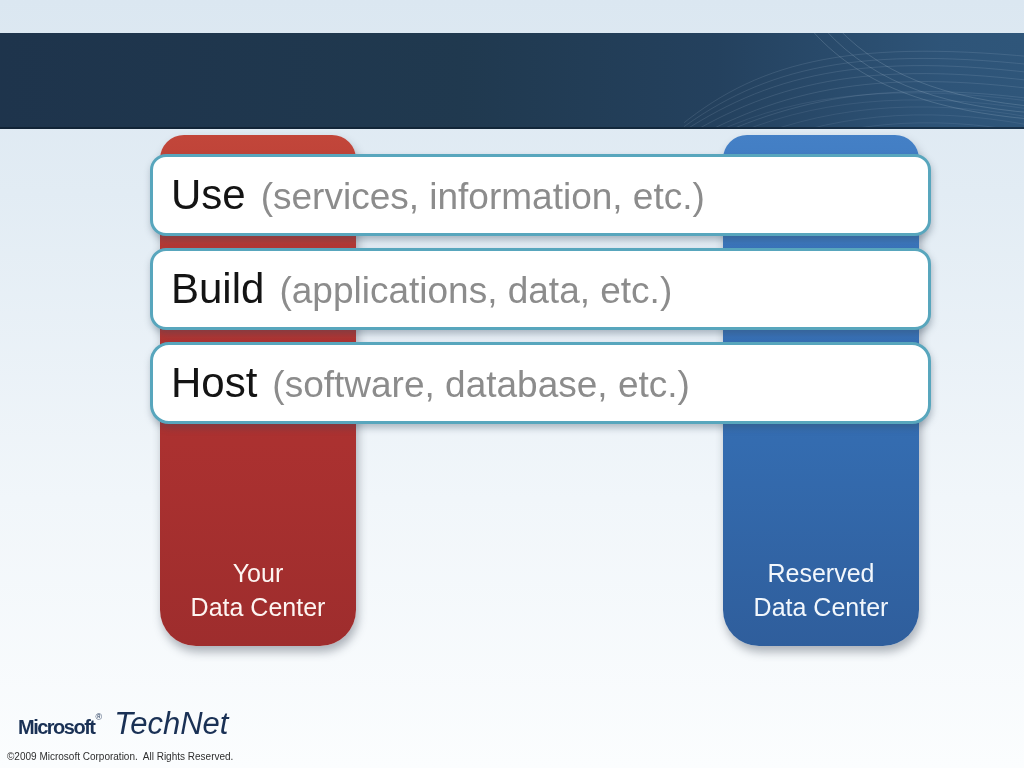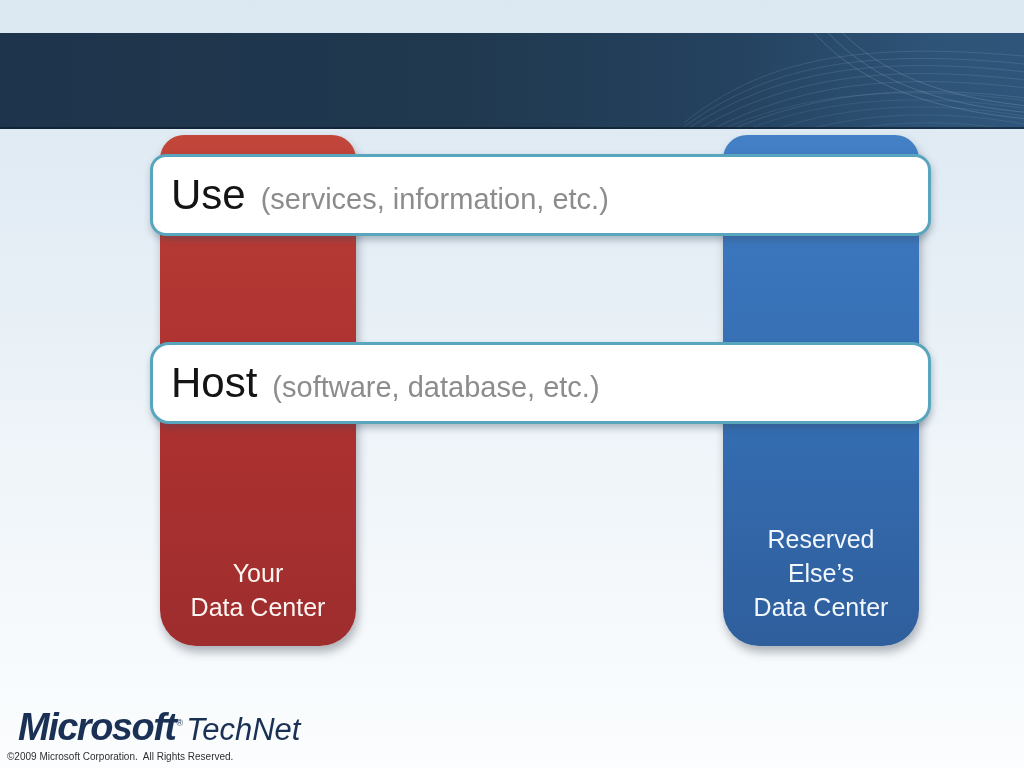--- a/index.html
+++ b/index.html
@@ -55,35 +55,35 @@
     display:flex; align-items:center;
     padding-left:18px;
   }
   .layer-box-use   { top:154px; }
   .layer-box-build { top:248px; }
   .layer-box-host  { top:342px;border-radius:19px; }
   .layer-title {
     font-size:42px; line-height:1; color:#141414; letter-spacing:0;
   }
   .layer-subtitle {
-    font-size:29px; line-height:1; color:#8C8C8C; margin-left:15px;
+    font-size:37px; line-height:1; color:#8C8C8C; margin-left:15px;
   }
 
   
   .logo { position:absolute; left:18px; top:706px; white-space:nowrap; }
   .logo-ms {
-    font-style:italic; font-weight:700; font-size:38px;
+    font-weight:700; font-size:20px;
     letter-spacing:-1.5px; color:#1A3155;
   }
   .logo-reg {
     font-size:9px; color:#1A3155; vertical-align:14px; margin-left:1px;
   }
   .logo-technet {
     font-style:italic; font-weight:400; font-size:31px;
-    color:#1A3155; margin-left:3px;
+    color:#1A3155; margin-left:12px;
   }
   .copyright {
     position:absolute; left:7px; top:751px;
     font-size:10px; color:#2E2E2E; white-space:pre;
   }
 </style>
 </head>
 <body>
 
 <div class="slide">
@@ -116,31 +116,35 @@
   <div class="pillar pillar-red">
     <div class="pillar-label">
       <div>Your</div>
       <div>Data Center</div>
     </div>
   </div>
 
   <div class="pillar pillar-blue">
     <div class="pillar-label">
       <div>Reserved</div>
-      <div>Else’s</div>
       <div>Data Center</div>
     </div>
   </div>
 
   <div class="layer-box layer-box-use">
     <div class="layer-text">
       <span class="layer-title">Use</span><span class="layer-subtitle">(services, information, etc.)</span>
     </div>
   </div>
 
+  <div class="layer-box layer-box-build">
+    <div class="layer-text">
+      <span class="layer-title">Build</span><span class="layer-subtitle">(applications, data, etc.)</span>
+    </div>
+  </div>
 
   <div class="layer-box layer-box-host">
     <div class="layer-text">
       <span class="layer-title">Host</span><span class="layer-subtitle">(software, database, etc.)</span>
     </div>
   </div>
 
   <div class="logo">
     <span class="logo-ms">Microsoft</span><sup class="logo-reg">®</sup><span class="logo-technet">TechNet</span>
   </div>

